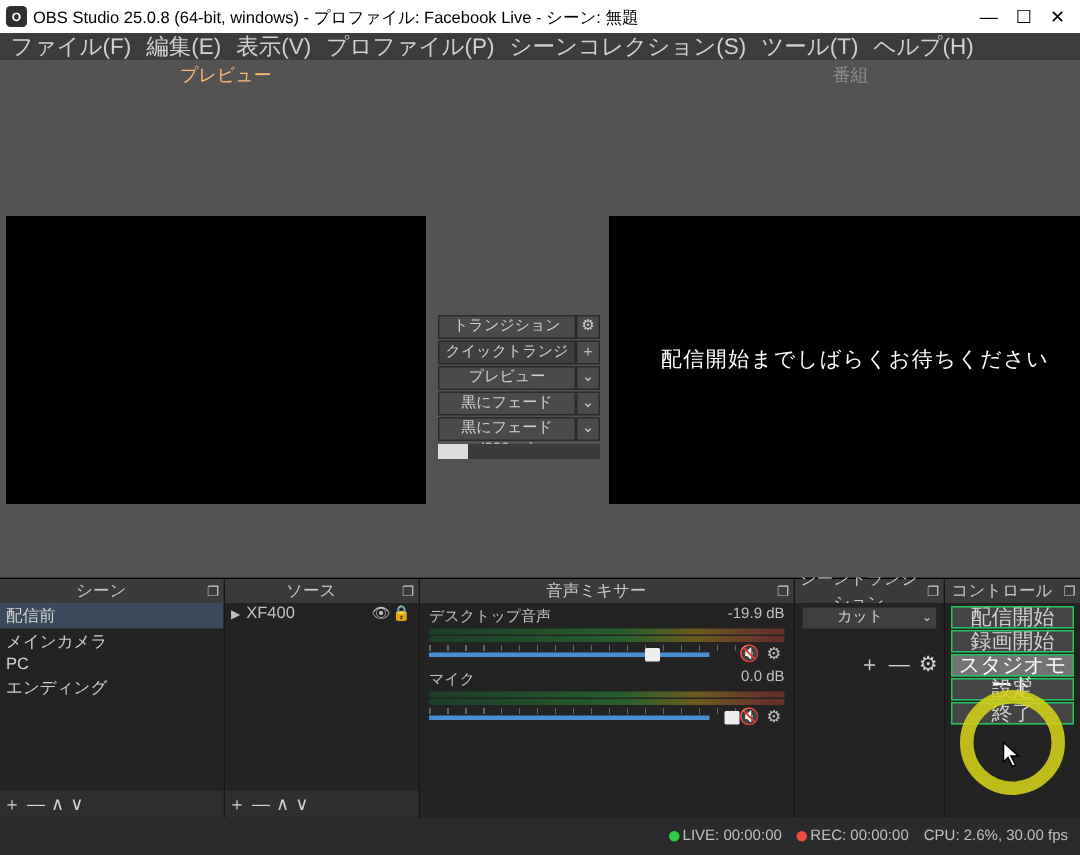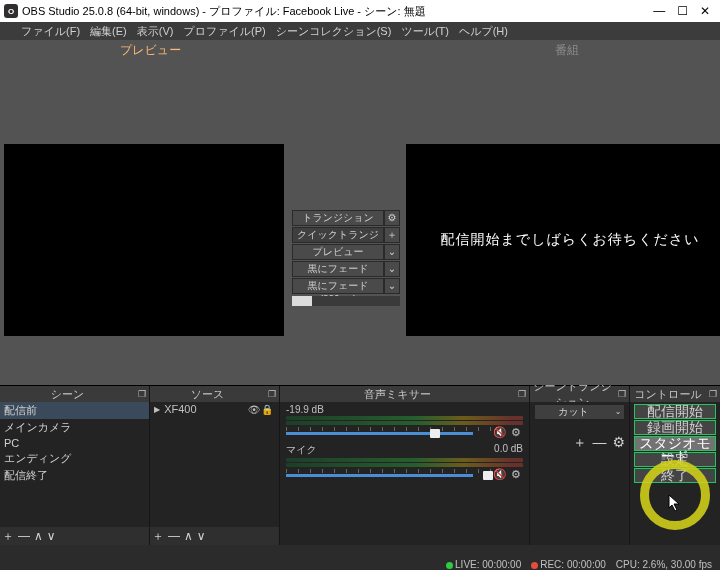--- a/index.html
+++ b/index.html
@@ -2,21 +2,21 @@
 <html><head>
 <meta charset="utf-8">
 <style>
 * { margin: 0; padding: 0; box-sizing: border-box; font-family: "Meiryo UI", "Yu Gothic UI", sans-serif; }
 body { background: #2b2b2b; width: 720px; height: 570px; overflow: hidden; color: #c0c0c0; font-size: 10px; position: relative; }
 .titlebar { background: #fff; color: #000; display: flex; align-items: center; height: 22px; padding: 0 4px; font-size: 11px; }
 .titlebar .ico { width: 14px; height: 14px; background: #302e2e; border-radius: 3px; margin-right: 4px; display: inline-flex; align-items: center; justify-content: center; color: #fff; font-size: 8px; font-weight: bold; }
 .titlebar .title { flex: 1; }
 .winbtns { display: flex; gap: 12px; padding-right: 6px; font-size: 12px; }
 .winbtn { cursor: pointer; }
-.menubar { background: #3c3c3c; color: #d0d0d0; display: flex; height: 18px; align-items: center; padding: 0 16px; font-size: 11px; }
+.menubar { background: #3c3c3c; color: #d0d0d0; display: flex; height: 18px; align-items: center; padding: 0 2px; font-size: 15px; }
 .menubar span { padding: 0 5px; cursor: pointer; }
 .main { background: #535353; height: 345px; position: relative; }
 .preview-label { position: absolute; top: 2px; left: 120px; color: #fdba74; font-size: 12px; }
 .program-label { position: absolute; top: 2px; left: 555px; color: #8c8c8c; font-size: 12px; }
 .preview-box { position: absolute; top: 104px; left: 4px; width: 280px; height: 192px; background: #000; }
 .program-box { position: absolute; top: 104px; left: 406px; width: 328px; height: 192px; background: #000; color: #fff; display: flex; align-items: center; justify-content: center; font-size: 14px; letter-spacing: 1px; }
 .transition-panel { position: absolute; top: 170px; left: 292px; width: 108px; }
 .trow { display: flex; height: 16px; margin-bottom: 1px; justify-content: center; }
 .trow .tbtn { flex: 1; background: #4a4a4a; border: 1px solid #2a2a2a; color: #d0d0d0; font-size: 10px; text-align: center; line-height: 14px; cursor: pointer; }
 .trow .ticon { width: 16px; background: #4a4a4a; border: 1px solid #2a2a2a; color: #d0d0d0; text-align: center; line-height: 14px; cursor: pointer; font-size: 10px; }
@@ -47,21 +47,21 @@
 .mscale .knob { position: absolute; top: 2px; width: 10px; height: 9px; background: #eee; border-radius: 1px; }
 .mixer-ic { display: inline-block; width: 14px; text-align: center; font-size: 11px; cursor: pointer; }
 .scene-trans-body { padding: 2px 4px; }
 .scene-trans-sel { width: 100%; background: #3f3f3f; border: 1px solid #222; color: #d0d0d0; font-size: 10px; height: 16px; text-align: center; line-height: 14px; cursor: pointer; margin-bottom: 14px; display: flex; }
 .scene-trans-sel .stx { flex: 1; }
 .scene-trans-sel .car { width: 12px; font-size: 8px; }
 .st-icons { text-align: right; font-size: 14px; color: #d0d0d0; }
 .st-icons span { cursor: pointer; margin-left: 2px; }
 .ctrl-btn { display: block; width: 100%; background: #444; border: 1px solid #22c55e; color: #d0d0d0; font-size: 14px; height: 15px; line-height: 13px; margin-bottom: 1px; text-align: center; cursor: pointer; }
 .ctrl-btn.active { background: #737373; color: #fff; }
-.statusbar { position: absolute; bottom: 0; left: 0; right: 0; height: 18px; background: #2b2b2b; color: #c0c0c0; font-size: 10px; display: flex; align-items: flex-end; justify-content: flex-end; padding: 0 8px; gap: 10px; }
+.statusbar { position: absolute; bottom: 0; left: 0; right: 0; height: 18px; background: #2b2b2b; color: #c0c0c0; font-size: 10px; display: flex; align-items: flex-start; justify-content: flex-end; padding: 0 8px; gap: 10px; }
 .dot { display: inline-block; width: 7px; height: 7px; border-radius: 50%; margin-right: 2px; vertical-align: middle; }
 .dot.green { background: #2ecc40; }
 .dot.red { background: #e74c3c; }
 .highlight-ring { position: absolute; width: 70px; height: 70px; border: 9px solid #d4d11a; border-radius: 50%; bottom: 40px; right: 10px; pointer-events: none; opacity: 0.88; }
 .cursor-arrow { position: absolute; bottom: 58px; right: 38px; width: 14px; height: 18px; pointer-events: none; }
 </style>
 </head>
 <body>
 
 <div class="titlebar">
@@ -124,21 +124,20 @@
   <div class="dock" style="width:150px">
     <div class="dock-header">
       <span class="spacer">シーン</span>
       <span class="dh-icon">❐</span>
     </div>
     <div class="dock-body" id="scenes-body">
         <div class="list-item selected">配信前</div>
         <div class="list-item">メインカメラ</div>
         <div class="list-item">PC</div>
         <div class="list-item">エンディング</div>
-        <div class="list-item">配信終了</div>
       </div>
     <div class="dock-footer">
       <span>＋</span>
       <span>—</span>
       <span>∧</span>
       <span>∨</span>
     </div>
   </div>
 
   <div class="dock" style="width:130px">
@@ -163,20 +162,21 @@
   </div>
 
   <div class="dock" style="width:250px">
     <div class="dock-header">
       <span class="spacer">音声ミキサー</span>
       <span class="dh-icon">❐</span>
     </div>
     <div class="dock-body" id="mixer-body">
         <div class="mixer-ch">
           <div class="mhead">
+            <span class="mn">デスクトップ音声</span>
             <span>-19.9 dB</span>
           </div>
           <div class="meter dim"></div>
           <div class="meter dim"></div>
           <div style="display:flex;align-items:center;gap:2px">
             <div class="mscale" style="flex:1">
               <div class="ticks"></div>
               <div class="track"></div>
               <div class="knob" style="left:70%"></div>
             </div>

